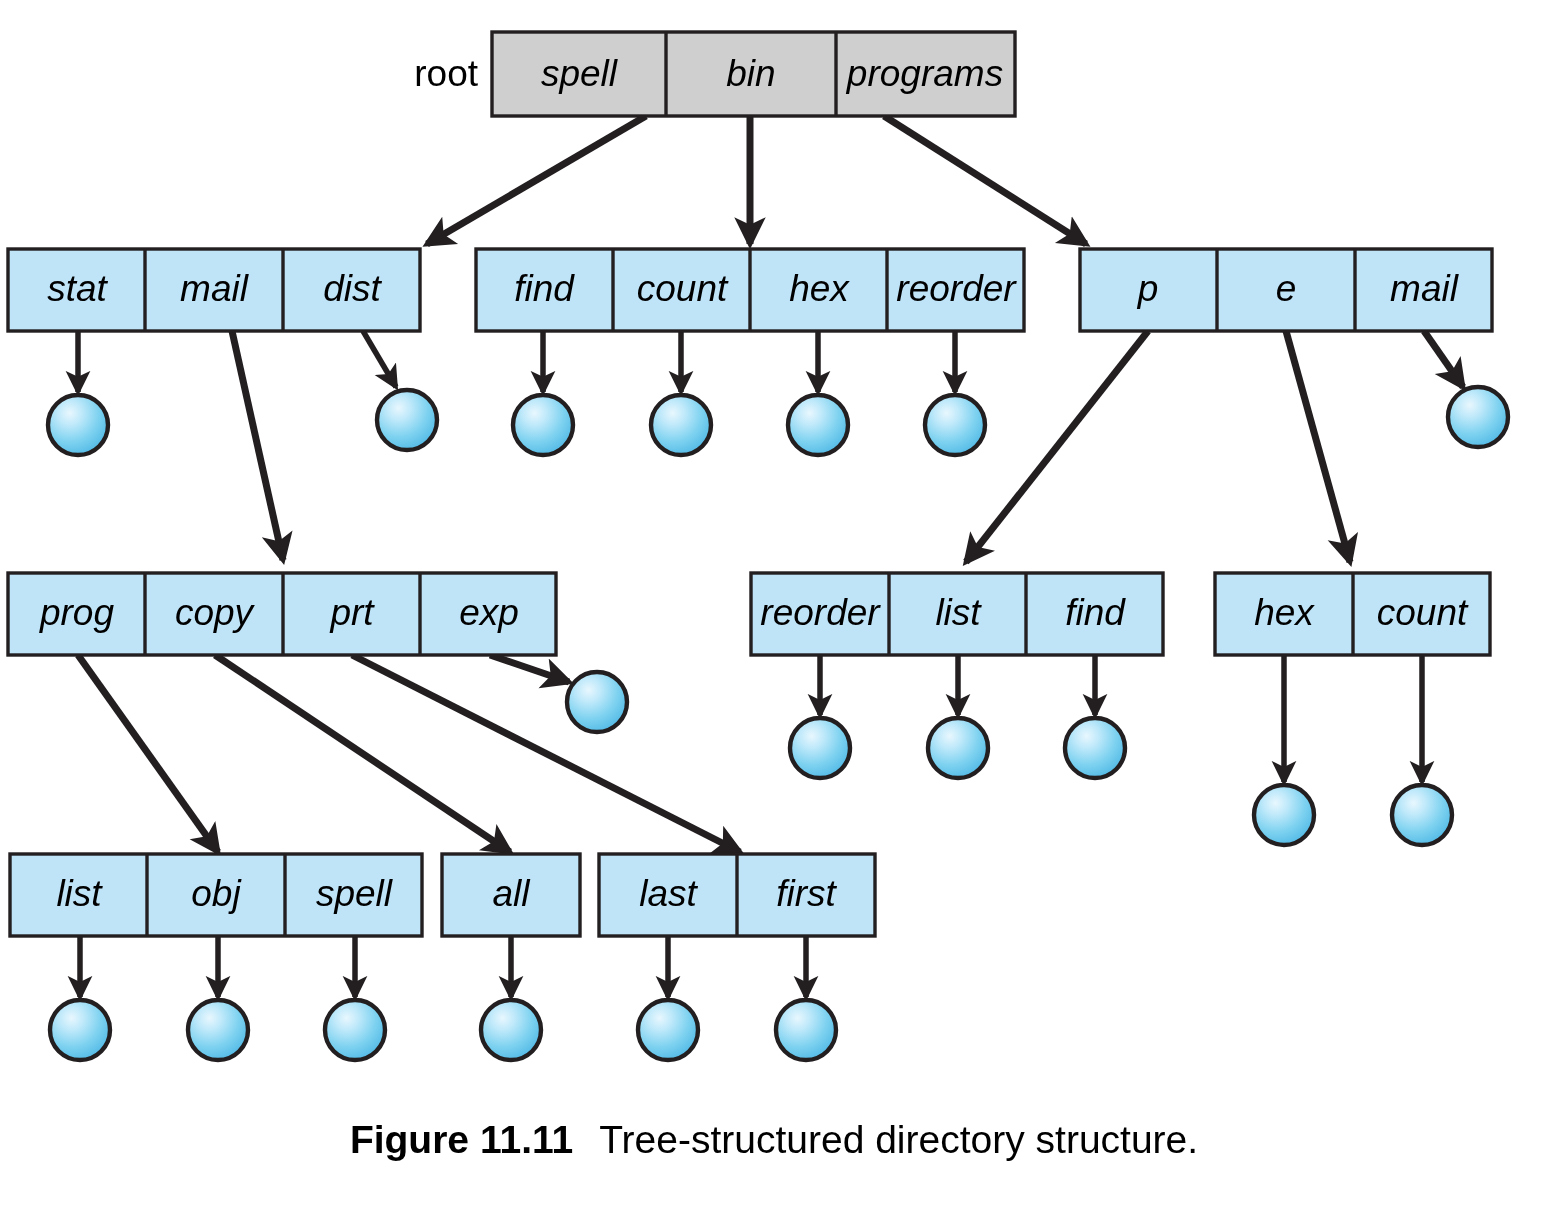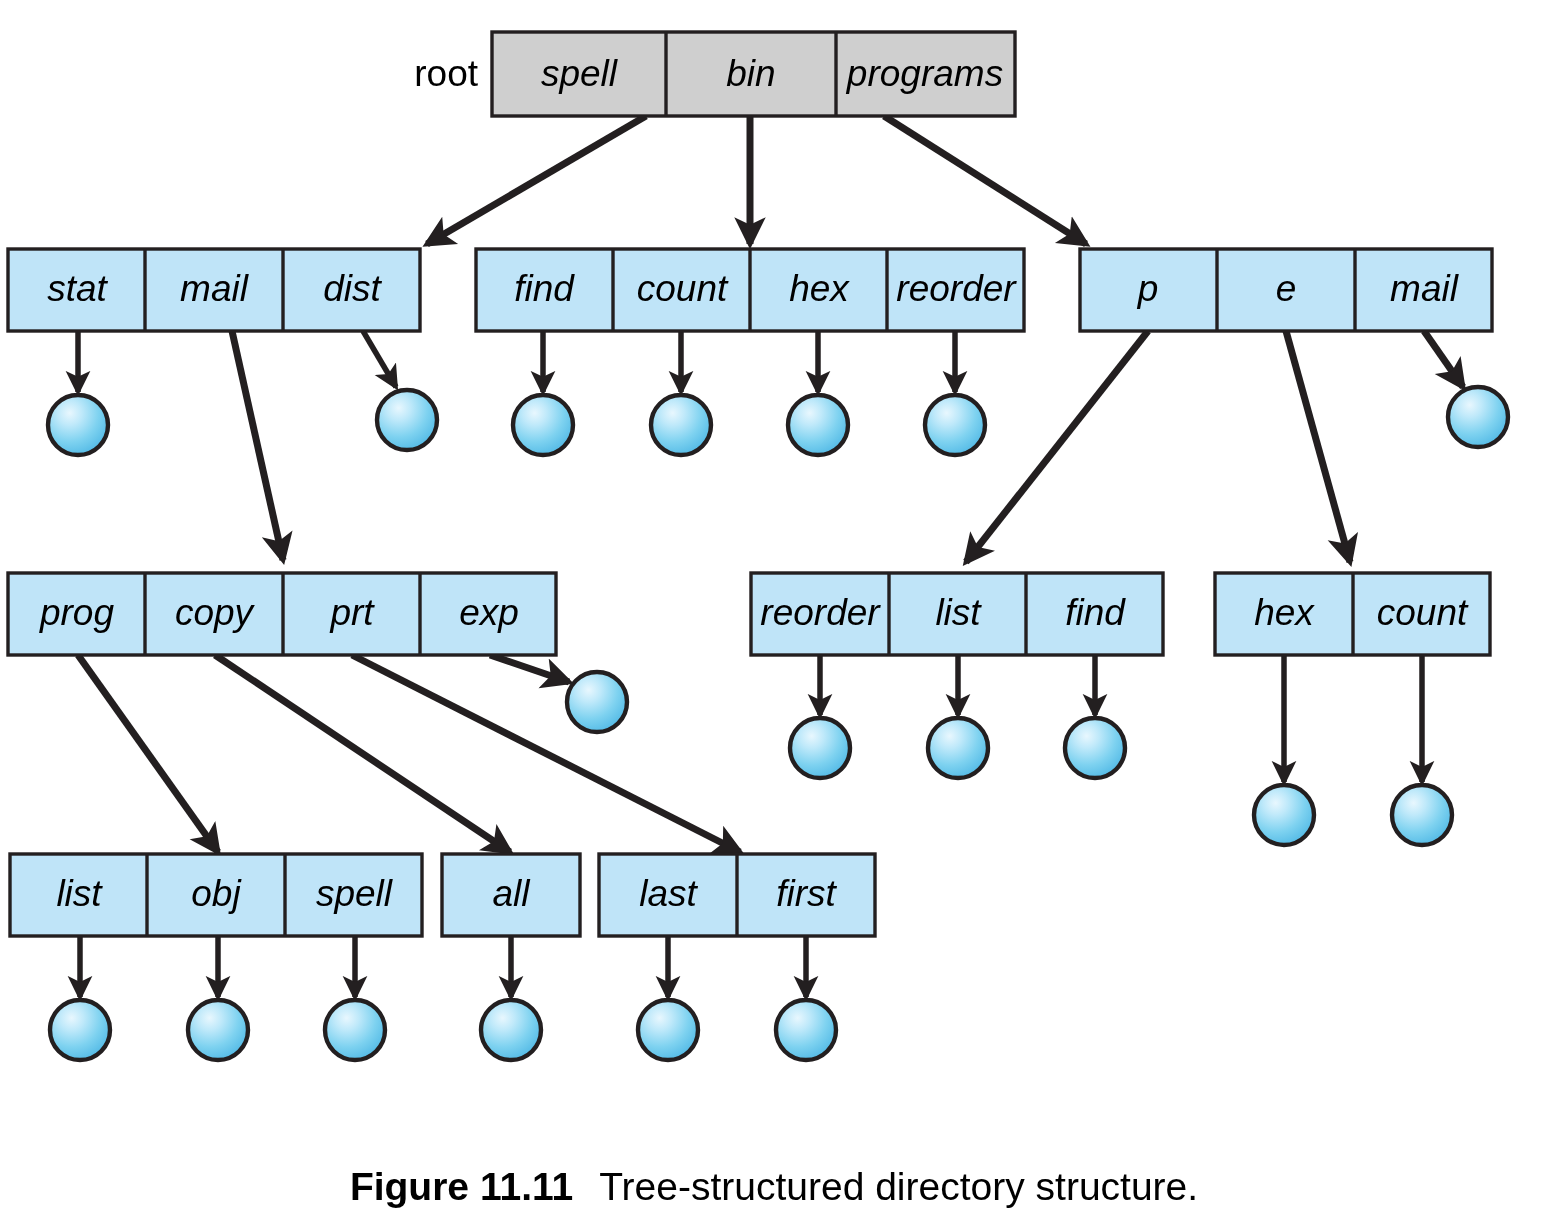--- a/index.html
+++ b/index.html
@@ -72,21 +72,20 @@
   .caption-text {
     position: absolute;
     left: 0;
     top: 1118px;
     width: 1548px;
     text-align: center;
     font-family: "Liberation Sans", sans-serif;
     font-size: 39px;
     color: #000000;
     white-space: nowrap;
-    margin-top: 47px;
   }
   .caption-label {
     font-weight: bold;
   }
   .caption-gap {
     display: inline-block;
     width: 26px;
   }
 </style>
 </head>

